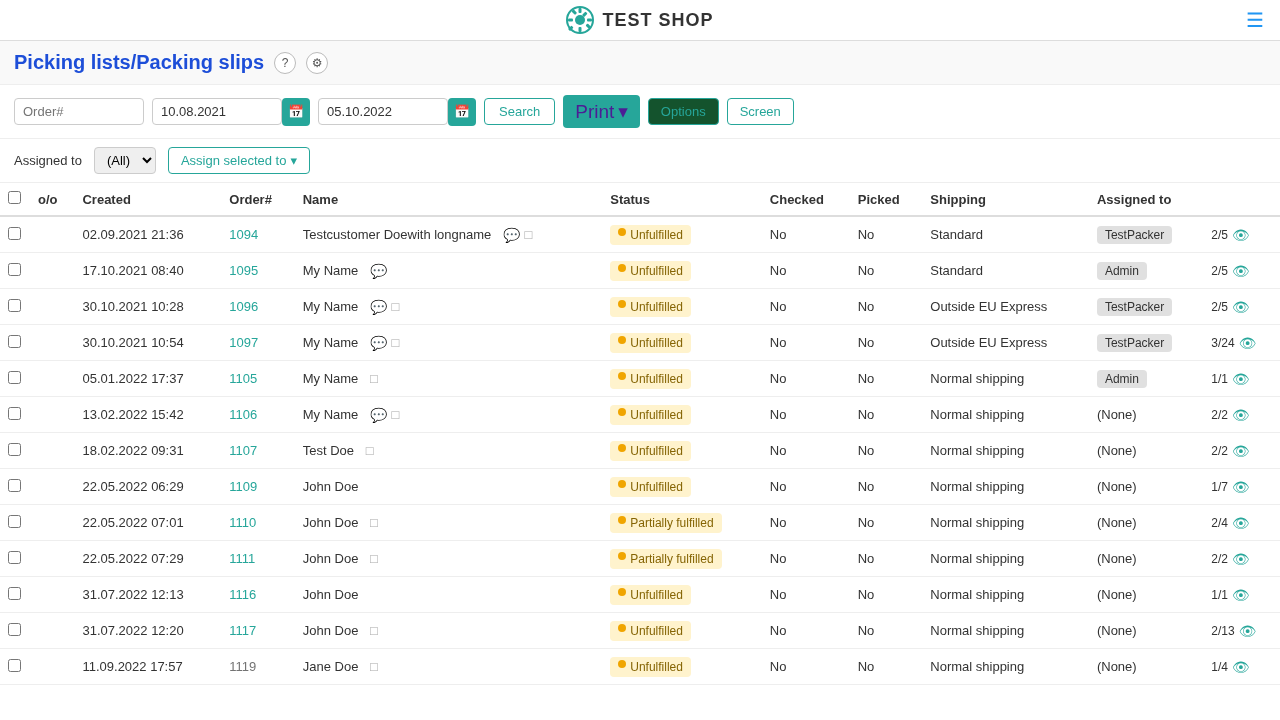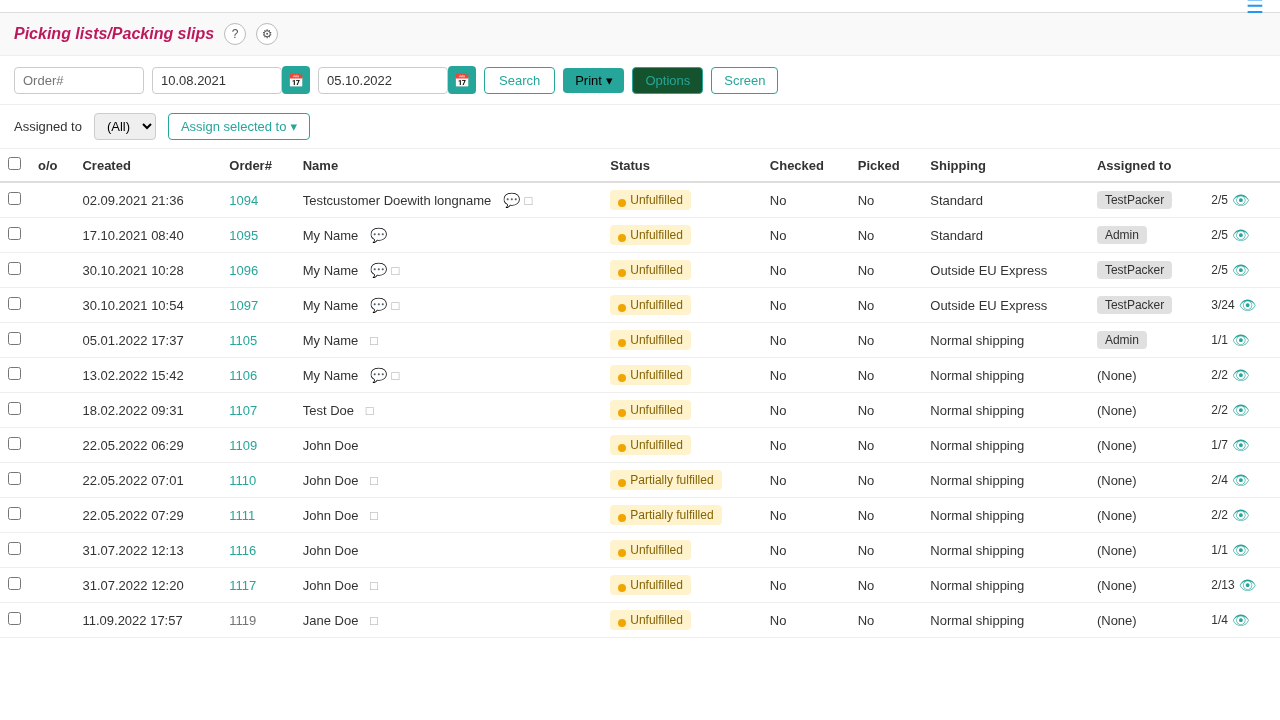--- a/index.html
+++ b/index.html
@@ -38,24 +38,23 @@
     
     .page-title-bar {
       display: flex;
       align-items: center;
       gap: 10px;
       padding: 10px 14px;
       border-bottom: 1px solid #eee;
       background: #f9f9f9;
     }
     .page-title-bar h1 {
-      font-size: 16px;
+      font-size: 20px;
       font-weight: 600;
-      color: #be185d;
-      font-style: italic;
+      color: #1d4ed8;
     }
     .icon-btn {
       width: 22px; height: 22px;
       border-radius: 50%;
       border: 1px solid #bbb;
       background: #fff;
       cursor: pointer;
       display: flex; align-items: center; justify-content: center;
       font-size: 12px; color: #555;
     }
@@ -104,25 +103,25 @@
       border: 1px solid #26a69a;
       color: #26a69a;
       border-radius: 4px;
       padding: 5px 14px;
       cursor: pointer;
       font-size: 13px;
     }
     .btn-print {
       background: #26a69a;
       border: none;
-      color: #000000;
+      color: #4c1d95;
       border-radius: 4px;
       padding: 5px 12px;
       cursor: pointer;
-      font-size: 13px;
+      font-size: 19px;
       display: flex; align-items: center; gap: 4px;
     }
     .btn-options {
       background: #14532d;
       border: 1px solid #26a69a;
       color: #26a69a;
       border-radius: 4px;
       padding: 5px 12px;
       cursor: pointer;
       font-size: 13px;
@@ -191,21 +190,21 @@
       border-bottom: 1px solid #eee;
     }
     tbody td {
       padding: 7px 8px;
       vertical-align: middle;
       white-space: nowrap;
     }
 
     .status-badge {
       display: inline-flex;
-      align-items: flex-end;
+      align-items: flex-start;
       gap: 4px;
       padding: 3px 8px;
       border-radius: 4px;
       font-size: 12px;
       font-weight: 500;
     }
     .status-unfulfilled {
       background: #fff3cd;
       color: #856404;
     }
@@ -256,20 +255,36 @@
     .icons-cell {
       display: flex;
       align-items: center;
       gap: 4px;
     }
   </style>
 </head>
 <body>
 
 <div class="top-header">
+  <div class="logo-area">
+
+    <svg class="logo-icon" viewBox="0 0 28 28" fill="none" xmlns="http://www.w3.org/2000/svg">
+      <circle cx="14" cy="14" r="13" stroke="#26a69a" stroke-width="2"></circle>
+      <circle cx="14" cy="14" r="5" fill="#26a69a"></circle>
+      <rect x="12.5" y="2" width="3" height="5" rx="1" fill="#26a69a"></rect>
+      <rect x="12.5" y="21" width="3" height="5" rx="1" fill="#26a69a"></rect>
+      <rect x="2" y="12.5" width="5" height="3" rx="1" fill="#26a69a"></rect>
+      <rect x="21" y="12.5" width="5" height="3" rx="1" fill="#26a69a"></rect>
+      <rect x="5.5" y="5.5" width="3" height="5" rx="1" transform="rotate(-45 5.5 5.5)" fill="#26a69a"></rect>
+      <rect x="19.5" y="19.5" width="3" height="5" rx="1" transform="rotate(-45 19.5 19.5)" fill="#26a69a"></rect>
+      <rect x="19.5" y="5.5" width="3" height="5" rx="1" transform="rotate(45 19.5 5.5)" fill="#26a69a"></rect>
+      <rect x="5.5" y="19.5" width="3" height="5" rx="1" transform="rotate(45 5.5 19.5)" fill="#26a69a"></rect>
+    </svg>
+    <span>TEST SHOP</span>
+  </div>
   <div class="hamburger">☰</div>
 </div>
 
 <div class="page-title-bar">
   <h1>Picking lists/Packing slips</h1>
   <div class="icon-btn">?</div>
   <div class="icon-btn">⚙</div>
 </div>
 
 <div class="filters-row">

